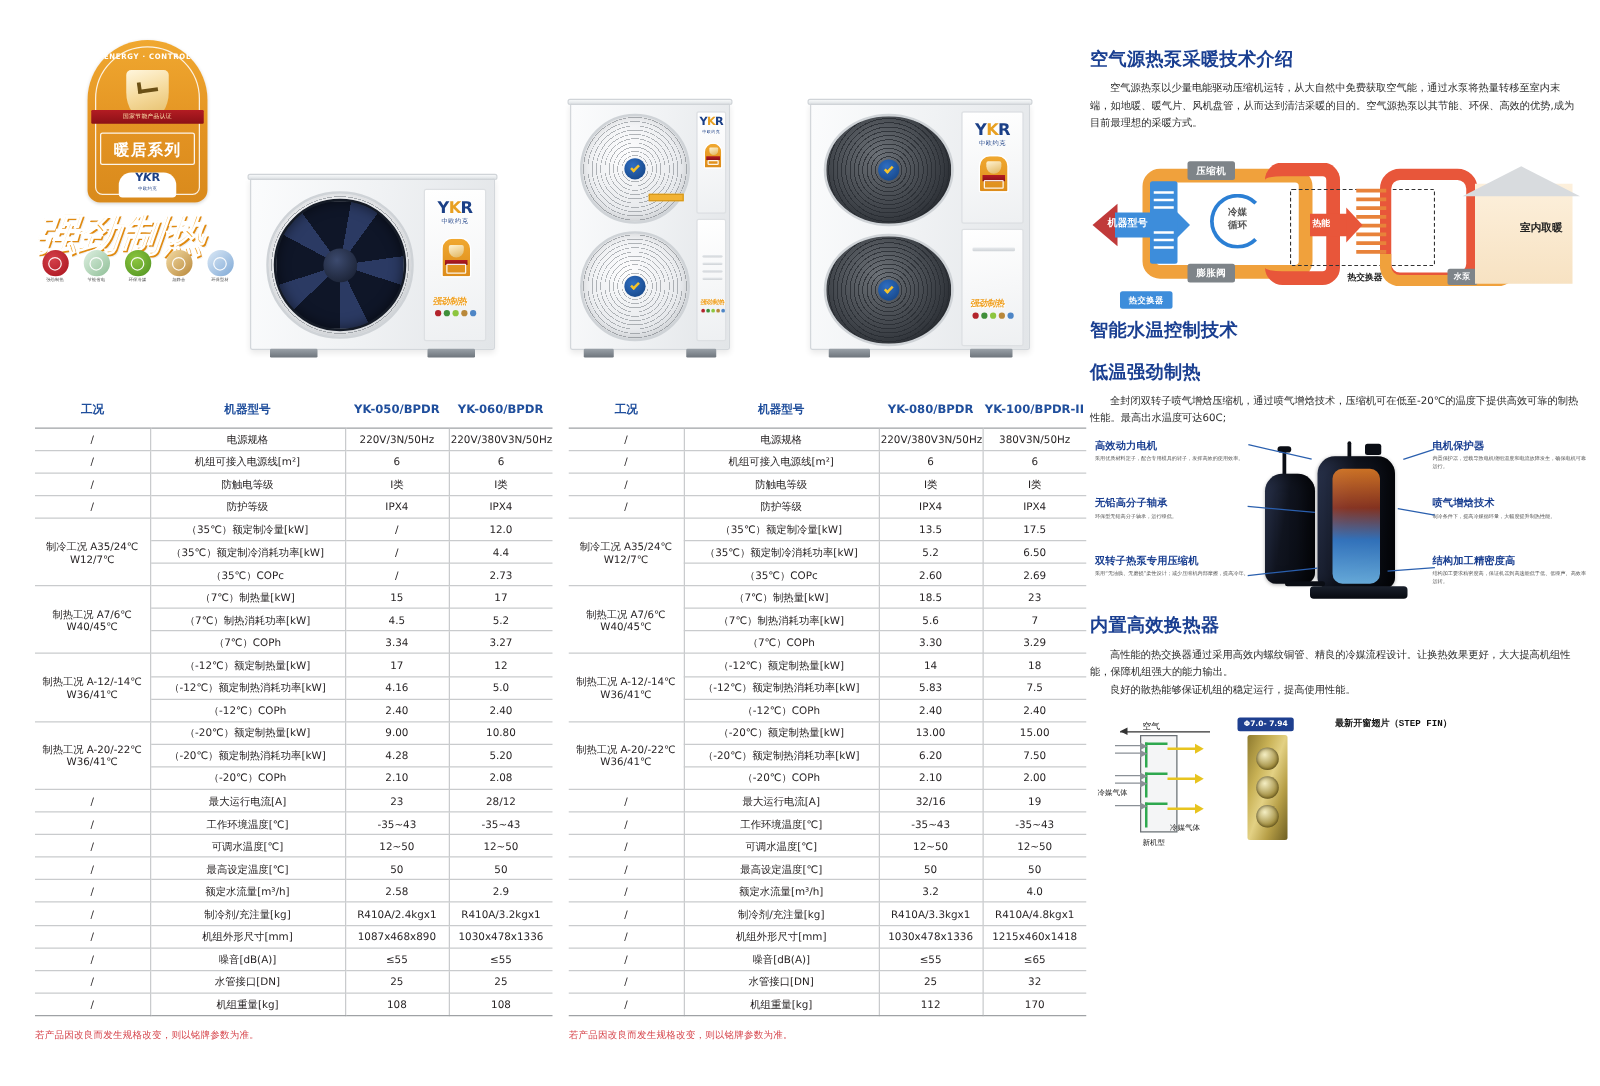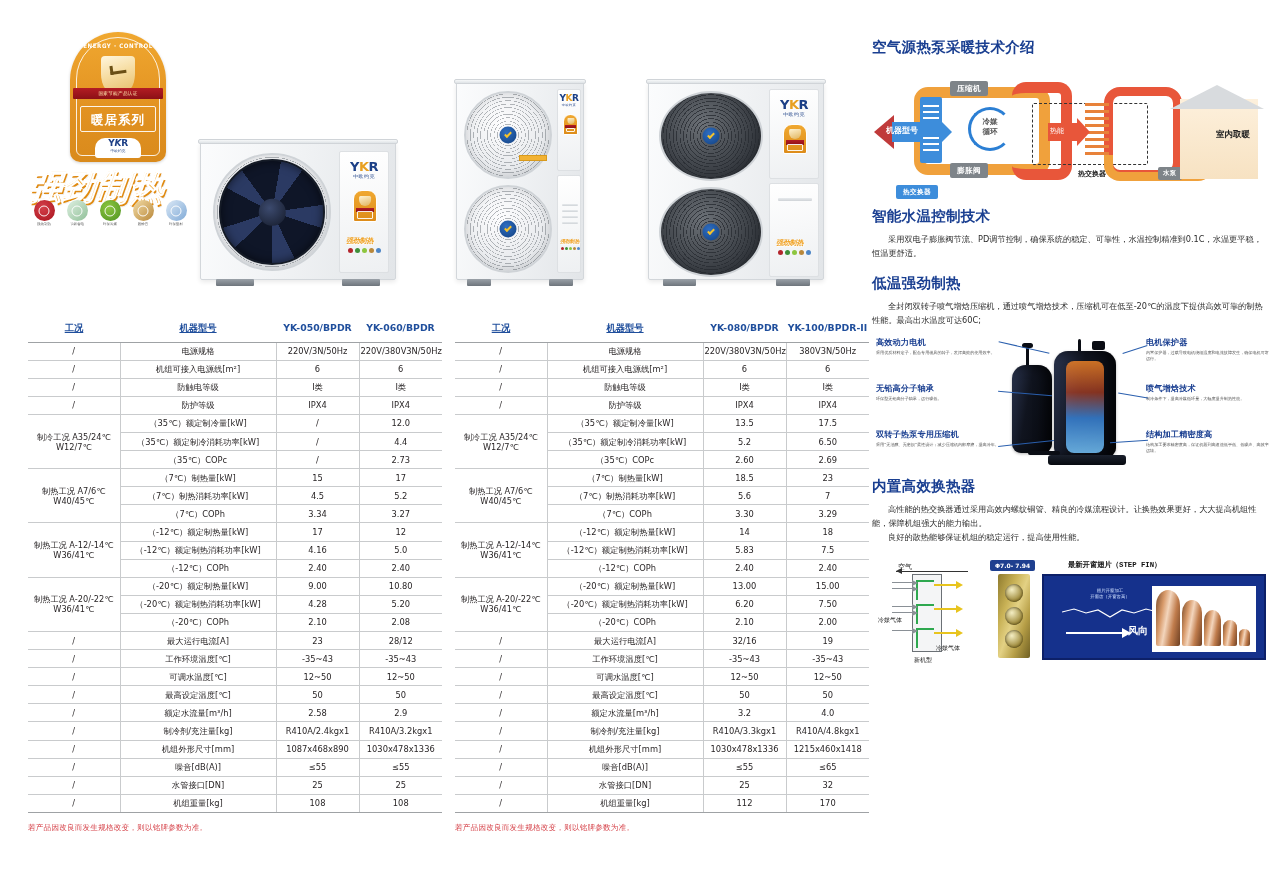--- a/index.html
+++ b/index.html
@@ -175,21 +175,21 @@
   }
   table.spec th {
     border-top: none;
     border-bottom: 1.4px solid #9fa2a5;
     color: #1f4e9c;
     font-weight: bold;
     font-size: 9.3px;
     padding-bottom: 5px;
     height: 24px;
   }
-  table.spec th.u { text-decoration: underline; }
+  table.spec th.u { }
   table.spec td.cond {
     border-right: 1px solid #c9cbcd;
     font-size: 8.2px;
   }
   table.spec td.item { border-right: 1px solid #c9cbcd; }
   table.spec td.v { }
   table.spec td.v1 { border-right: 1px solid #c9cbcd; }
   table.spec tr.grp-start td { border-top: 1.4px solid #9fa2a5; }
   table.spec tr.last td { border-bottom: 1.4px solid #9fa2a5; }
   .tbl-note { margin-top: 10px; font-size: 7.6px; color: #d6444b; letter-spacing:.2px; }
@@ -250,21 +250,21 @@
   .coil-or i { position:absolute; left:0; right:0; height:3px; background:#e8823a; }
   .cyc-circ {
     position:absolute; left: 96px; top: 36px; width: 44px; height: 44px;
     border: 3px solid #2b7fd4; border-radius:50%; border-right-color: transparent;
   }
   .cyc-txt { position:absolute; left: 98px; top: 46px; width:40px; text-align:center;
     font-size:7.6px; color:#555; line-height:10px; font-weight:bold; }
   .hot-arrow { position:absolute; left: 176px; top: 52px; width: 30px; height: 18px; background:#e8563a; }
   .hot-arrow:after{content:"";position:absolute;right:-12px;top:-5px;width:0;height:0;
     border-top:14px solid transparent;border-bottom:14px solid transparent;border-left:13px solid #e8563a;}
-  .hot-txt { position:absolute; left:178px; top:55px; color:#fff; font-size:7px; font-weight:normal; z-index:3;}
+  .hot-txt { position:absolute; left:178px; top:55px; color:#fff; font-size:7px; font-weight:bold; z-index:3;}
   .house {
     position:absolute; right: 6px; top: 28px; width: 78px; height: 80px;
     background: linear-gradient(180deg,#fdf0dc,#f7e2c2);
   }
   .house-roof {
     position:absolute; right: 0px; top: 14px; width:0;height:0;
     border-left: 47px solid transparent; border-right: 47px solid transparent;
     border-bottom: 24px solid #d8dbde;
   }
   .house-txt { position:absolute; right: 14px; top: 58px; font-size:8.5px; font-weight:bold; color:#222; }
@@ -297,21 +297,21 @@
   .lbl-group.l { left: 4px; }
   .lbl-group.r { left: 274px; }
   .lbl-t { font-size: 8.2px; font-weight: bold; color:#1a3f91; margin-bottom:1.5px; letter-spacing:.1px; }
   .lbl-s { font-size: 4.1px; color:#555; line-height: 6.2px; }
   .leader { position:absolute; height:1px; background:#2a5fae; }
 
   
   .hx { position:relative; height: 120px; margin-top: 8px; }
   .hx-d1 { position:absolute; left: 14px; top: 6px; width: 96px; height: 108px; }
   .hx-tube { position:absolute; left:26px; top:16px; width:30px; height:78px; border:1.2px solid #6b7075; background:#f4f5f6; }
-  .hx-air { position:absolute; left:12px; top:4px; font-size:7px; color:#222; }
+  .hx-air { position:absolute; left:28px; top:4px; font-size:7px; color:#222; }
   .hx-arrow-top { position:absolute; left:10px; top:13px; width:72px; height:1.2px; background:#333; }
   .hx-arrow-top:before{content:"";position:absolute;left:0;top:-3px;width:0;height:0;
     border-top:3.5px solid transparent;border-bottom:3.5px solid transparent;border-right:6px solid #333;}
   .hx-lbl { position:absolute; font-size:6px; color:#222; white-space:nowrap; }
   .hx-green { position:absolute; background:#2ea84f; }
   .hx-ylw { position:absolute; height:2px; background:#e8c41e; }
   .hx-ylw:after{content:"";position:absolute;right:-7px;top:-3px;width:0;height:0;
     border-top:4px solid transparent;border-bottom:4px solid transparent;border-left:7px solid #e8c41e;}
   .hx-gray { position:absolute; height:1.2px; background:#8a9096; }
   .hx-gray:after{content:"";position:absolute;right:-6px;top:-2.5px;width:0;height:0;
@@ -857,20 +857,21 @@
         </tr>
       </tbody>
   </table>
   <div class="tbl-note">若产品因改良而发生规格改变，则以铭牌参数为准。</div>
 </div>
 
 <div class="right-col">
 
   <div class="sec">
     <div class="sec-h">空气源热泵采暖技术介绍</div>
+    <div class="sec-p">空气源热泵以少量电能驱动压缩机运转，从大自然中免费获取空气能，通过水泵将热量转移至室内末端，如地暖、暖气片、风机盘管，从而达到清洁采暖的目的。空气源热泵以其节能、环保、高效的优势,成为目前最理想的采暖方式。</div>
   </div>
 
   <div class="cycle">
     <div class="loop"></div>
     <div class="loop-r"></div>
     <div class="dash-box"></div>
     <div class="loop-hot"></div>
     <div class="loop-hot2"></div>
 
     <div class="arrow-l"></div>
@@ -910,21 +911,20 @@
     <div class="chip" style="left:286px; top:96px; font-size:6.4px; padding:2px 5px;">水泵</div>
 
     <div class="house"></div>
     <div class="house-roof"></div>
     <div class="house-txt">室内取暖</div>
   </div>
 
 
   <div class="sec">
     <div class="sec-h">智能水温控制技术</div>
-    <div class="sec-p">采用双电子膨胀阀节流、PD调节控制，确保系统的稳定、可靠性，水温控制精准到0.1C，水温更平稳，恒温更舒适。</div>
   </div>
 
   <div class="sec" style="margin-bottom:6px;">
     <div class="sec-h">低温强劲制热</div>
     <div class="sec-p">全封闭双转子喷气增焓压缩机，通过喷气增焓技术，压缩机可在低至-20℃的温度下提供高效可靠的制热性能。最高出水温度可达60C;</div>
   </div>
 
   <div class="comp">
     <div class="comp-img">
       <div class="pipe" style="left:18px;top:6px;width:3px;height:22px;"></div>
@@ -1003,29 +1003,14 @@
     </div>
 
     <div class="fin-tag">Φ7.0- 7.94</div>
     <div class="fin-photo">
       <div class="fin-hole" style="top:10px"></div>
       <div class="fin-hole" style="top:33px"></div>
       <div class="fin-hole" style="top:56px"></div>
     </div>
 
     <div class="step-title">最新开窗翅片（STEP FIN）</div>
-    <div class="step-box">
-      <div class="step-sub">翅片开窗加工<br>开窗齿（开窗齿高）</div>
-      <svg class="zig" viewBox="0 0 96 14">
-        <polyline points="0,6 12,3 24,7 36,4 48,11 60,4 72,7 84,3 96,6" fill="none" stroke="#ffffff" stroke-width="1.2"></polyline>
-      </svg>
-      <div class="wind-arrow"></div>
-      <div class="wind-txt">风向</div>
-      <div class="tube-photo">
-        <div class="tube" style="left:4px;  width:24px; height:56px;"></div>
-        <div class="tube" style="left:30px; width:20px; height:46px;"></div>
-        <div class="tube" style="left:52px; width:17px; height:36px;"></div>
-        <div class="tube" style="left:71px; width:14px; height:26px;"></div>
-        <div class="tube" style="left:87px; width:11px; height:17px;"></div>
-      </div>
-    </div>
   </div>
 </div>
 
 </body></html>

